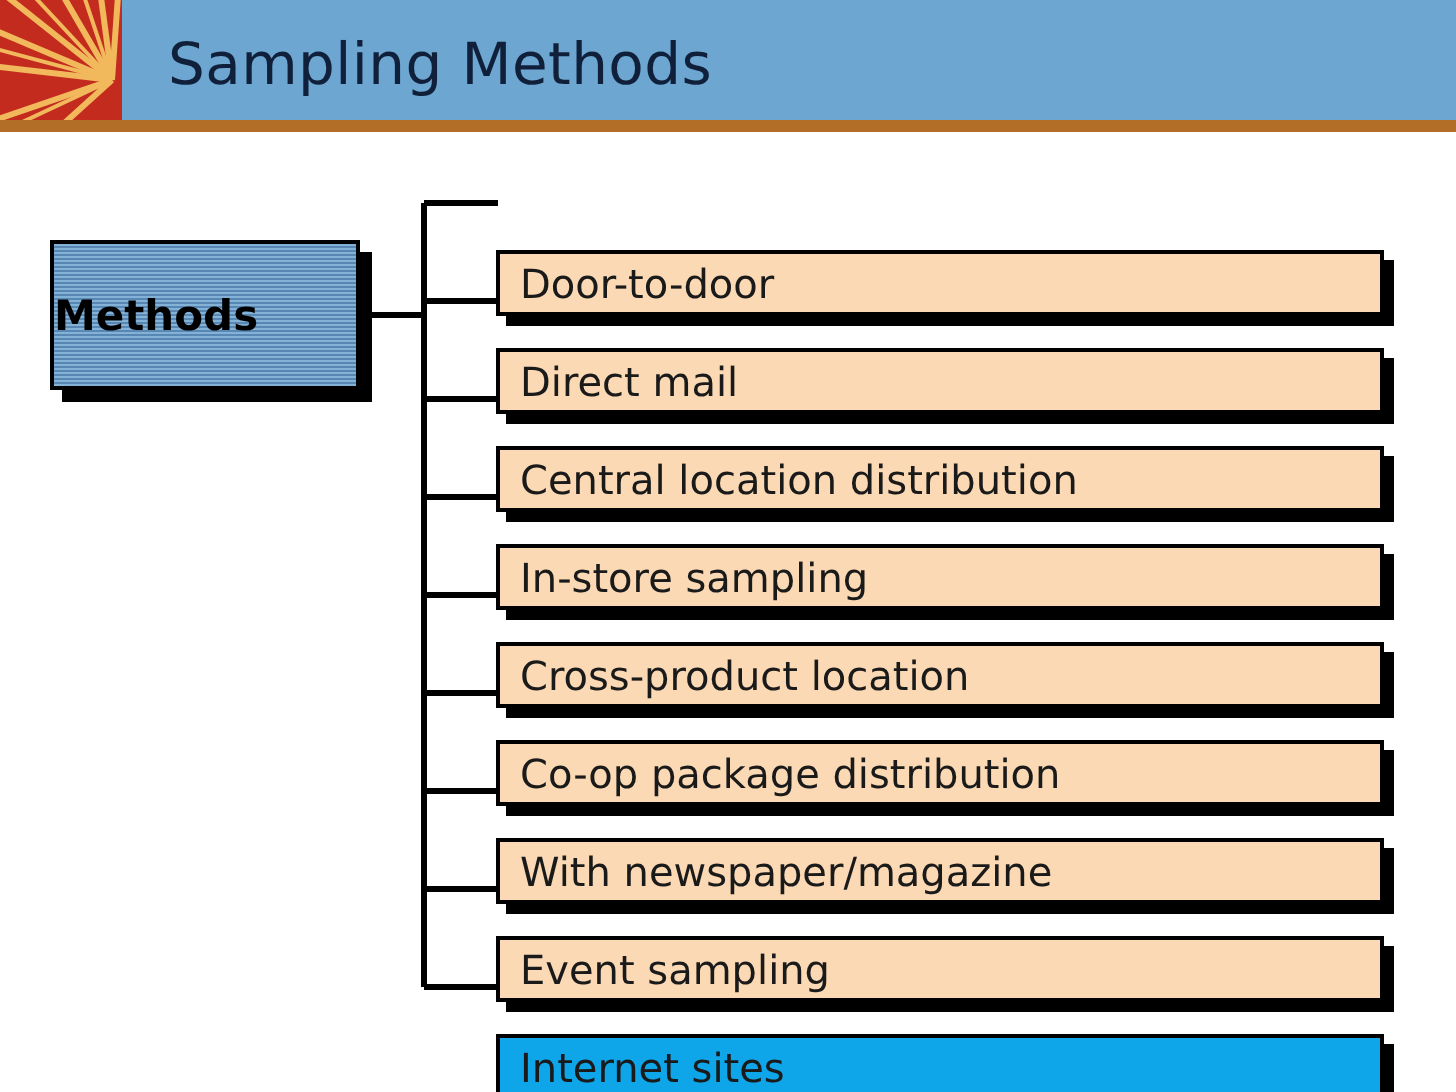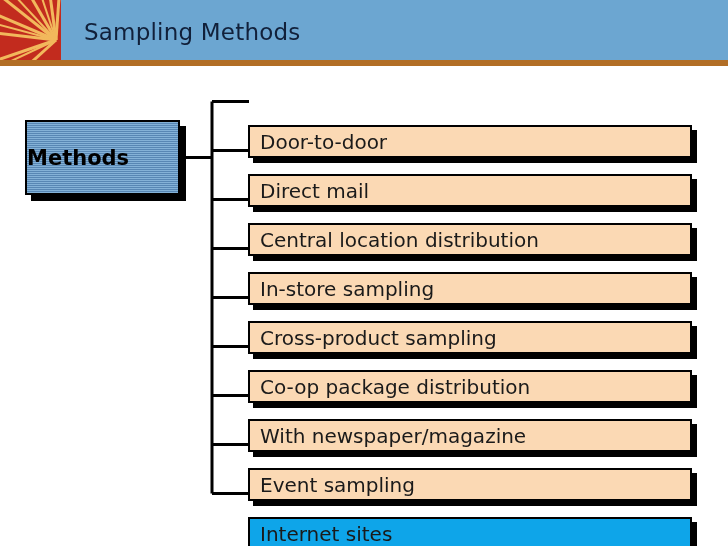--- a/index.html
+++ b/index.html
@@ -34,21 +34,21 @@
     width: 61px; height: 60px;
     background: #C22B1E;
     overflow: hidden;
   }
   #header-logo svg { display: block; }
   #page-title {
     position: absolute;
     left: 84px; top: 10px;
     width: 560px; height: 44px;
     line-height: 44px;
-    font-size: 23px;
+    font-size: 29px;
     color: #11203a;
     font-family: "DejaVu Sans", sans-serif;
     letter-spacing: 0.2px;
     white-space: nowrap;
   }
 
   
   #diagram {
     position: absolute;
     left: 0; top: 66px;
@@ -172,21 +172,21 @@
   <div class="leaf-node" style="top:68px">
     <span class="leaf-label">Direct mail</span>
   </div>
   <div class="leaf-node" style="top:166px">
     <span class="leaf-label">In-store sampling</span>
   </div>
   <div class="leaf-node" style="top:117px">
     <span class="leaf-label">Central location distribution</span>
   </div>
   <div class="leaf-node" style="top:215px">
-    <span class="leaf-label">Cross-product sampling</span>
+    <span class="leaf-label">Cross-product location</span>
   </div>
   <div class="leaf-node" style="top:313px">
     <span class="leaf-label">With newspaper/magazine</span>
   </div>
   <div class="leaf-node" style="top:264px">
     <span class="leaf-label">Co-op package distribution</span>
   </div>
   <div class="leaf-node" style="top:362px">
     <span class="leaf-label">Event sampling</span>
   </div>

